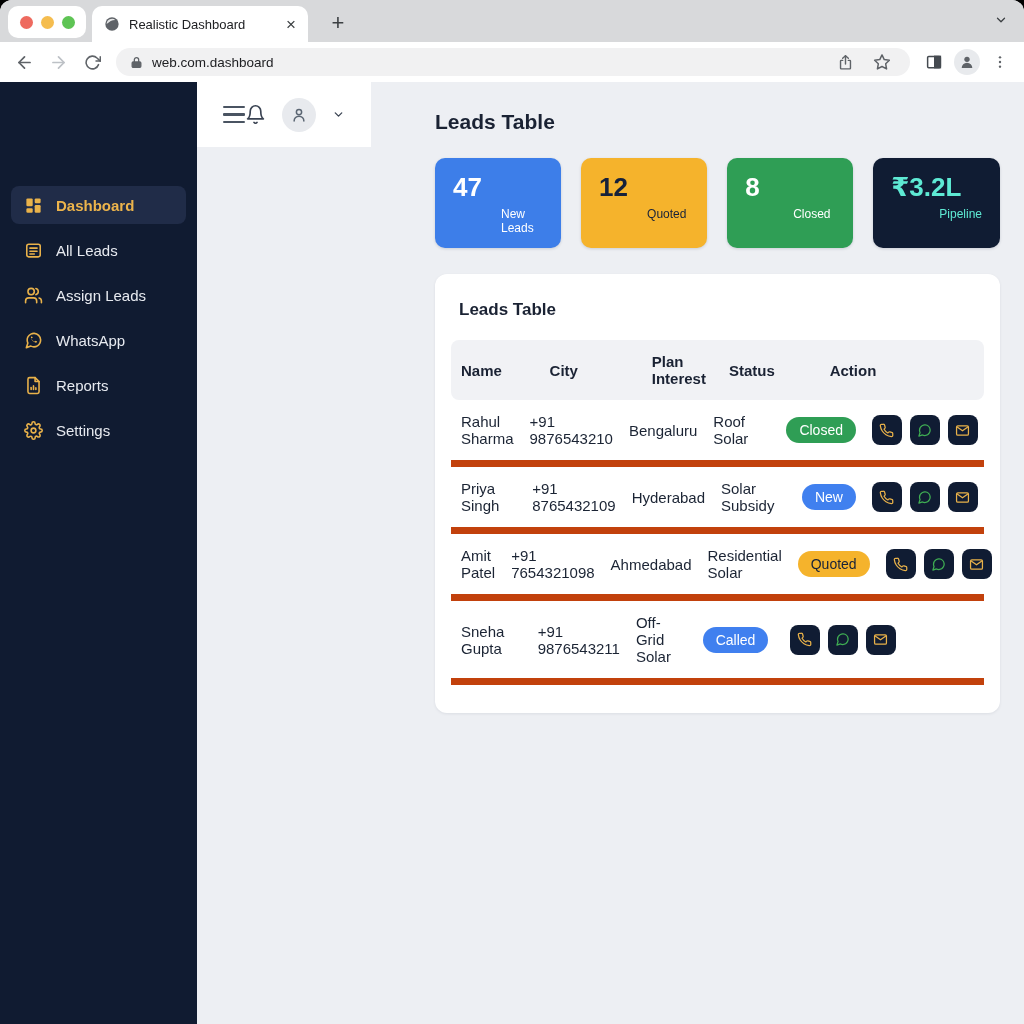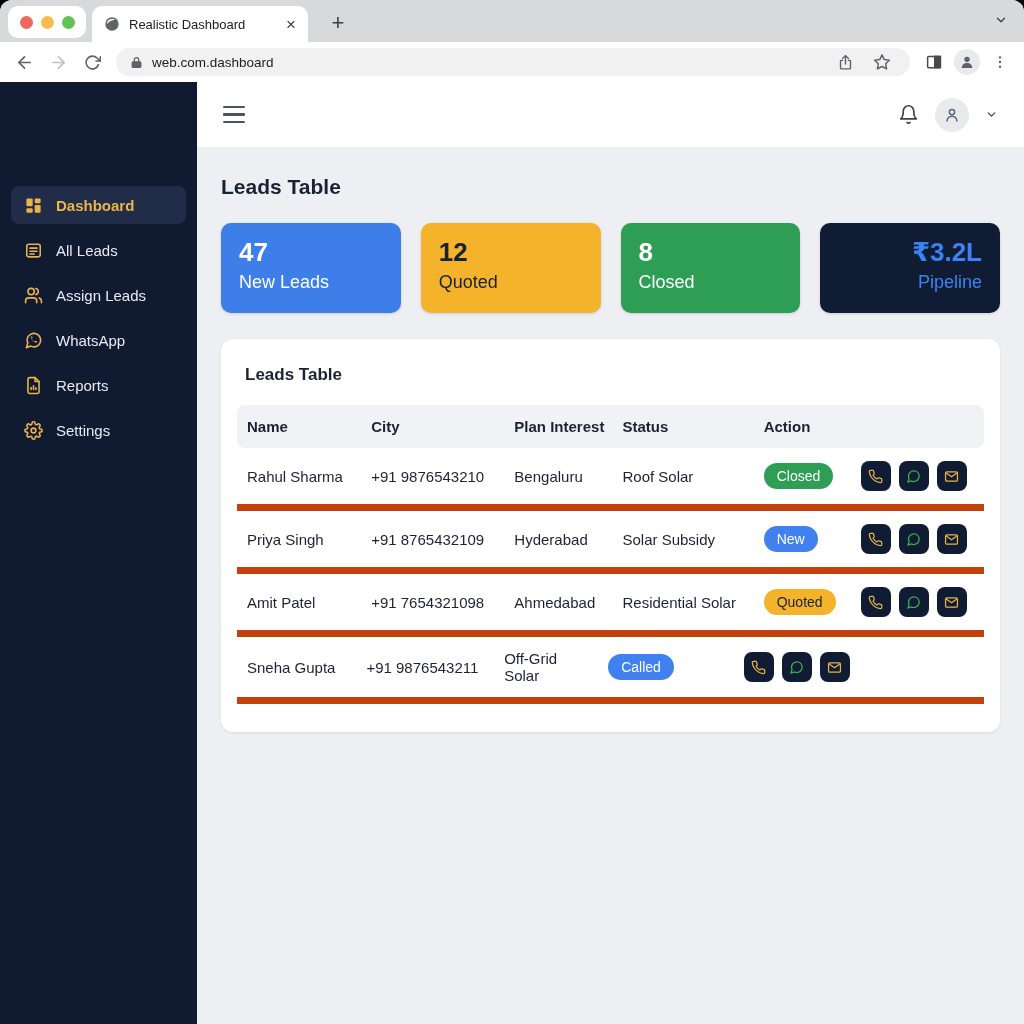--- a/index.html
+++ b/index.html
@@ -24,36 +24,36 @@
   .url-text { font-size:13.5px; color:#202124; flex:1; }
   .avatar-sm { width:26px; height:26px; border-radius:50%; background:#e8eaed; display:flex; align-items:center; justify-content:center; color:#5f6368; flex:none; }
 
   
   .app { flex:1; display:flex; min-height:0; }
   .sidebar { width:197px; background:#101b31; flex:none; padding-top:104px; }
   .nav-item { height:38px; margin:0 11px 7px 11px; border-radius:8px; display:flex; align-items:center; gap:13px; padding:0 13px; color:#e7eaf0; font-size:15px; cursor:pointer; }
   .nav-item.active { background:#202c48; color:#ecb44c; font-weight:600; }
   .nav-item .ic { color:#e9b24a; display:flex; flex:none; }
 
-  .main { flex:1; display:flex; flex-direction:column; min-width:0; }
+  .main { flex:1; display:flex; flex-direction:row; min-width:0;gap:40px; }
   .main-header { height:65px; background:#fff; display:flex; align-items:center; padding:0 26px; flex:none; }
   .burger { display:flex; flex-direction:column; gap:5px; cursor:pointer; }
   .burger span { width:22px; height:2.5px; background:#4a5462; border-radius:1px; }
   .hdr-right { margin-left:auto; display:flex; align-items:center; gap:16px; }
   .bell { color:#3a4352; display:flex; cursor:pointer; }
   .avatar-lg { width:34px; height:34px; border-radius:50%; background:#e8eaee; display:flex; align-items:center; justify-content:center; color:#5b6673; cursor:pointer; }
   .hdr-chev { color:#3a4352; display:flex; cursor:pointer; }
 
   .content { flex:1; overflow:auto; padding:28px 24px; background:#edeff3; }
   .page-title { font-size:21px; font-weight:700; color:#1a2233; margin-bottom:24px; }
 
   .stats { display:flex; gap:20px; }
   .stat-card { flex:1; height:90px; border-radius:10px; padding:13px 18px; box-shadow:0 1px 3px rgba(16,27,51,.15); cursor:pointer; }
   .stat-value { font-size:26px; font-weight:700; line-height:1.25; }
-  .stat-label { font-size:18px; margin-top:3px; }
+  .stat-label { font-size:12px; margin-top:3px;margin-left:48px; }
 
   .table-card { margin-top:26px; background:#fff; border-radius:12px; padding:20px 16px 28px; box-shadow:0 1px 3px rgba(16,27,51,.08); }
   .table-title { font-size:17px; font-weight:700; color:#1a2233; margin:6px 0 20px 8px; }
   .trow { display:grid; grid-template-columns:1.24fr 1.43fr 1.08fr 1.41fr .97fr 1.33fr; align-items:center; }
   .thead { background:#f1f2f5; border-radius:8px; }
   .thead .cell { font-weight:700; color:#1a2233; padding:13px 6px 13px 10px; font-size:15px; }
   .cell { font-size:15px; color:#1b2434; padding:13px 6px 13px 10px; }
   .tbody .trow { border-bottom:7px solid #c2410c; }
   .status-pill { display:inline-block; font-size:14px; padding:5px 13px; border-radius:999px; }
   .actions { display:flex; gap:8px; }
@@ -256,21 +256,21 @@
             <div class="stat-label">New Leads</div>
           </div>
           <div class="stat-card" style="background-color: rgb(245, 179, 44); color: rgb(22, 33, 58);">
             <div class="stat-value">12</div>
             <div class="stat-label">Quoted</div>
           </div>
           <div class="stat-card" style="background-color: rgb(47, 158, 85); color: rgb(255, 255, 255);">
             <div class="stat-value">8</div>
             <div class="stat-label">Closed</div>
           </div>
-          <div class="stat-card" style="background-color: rgb(16, 28, 51); color: #3b82f6; text-align: right;">
+          <div class="stat-card" style="background-color: rgb(16, 28, 51); color: #5eead4;">
             <div class="stat-value">₹3.2L</div>
             <div class="stat-label">Pipeline</div>
           </div>
         </div>
 
         <section class="table-card">
           <h2 class="table-title">Leads Table</h2>
 
           <div class="trow thead">
             <span class="cell">Name</span>

